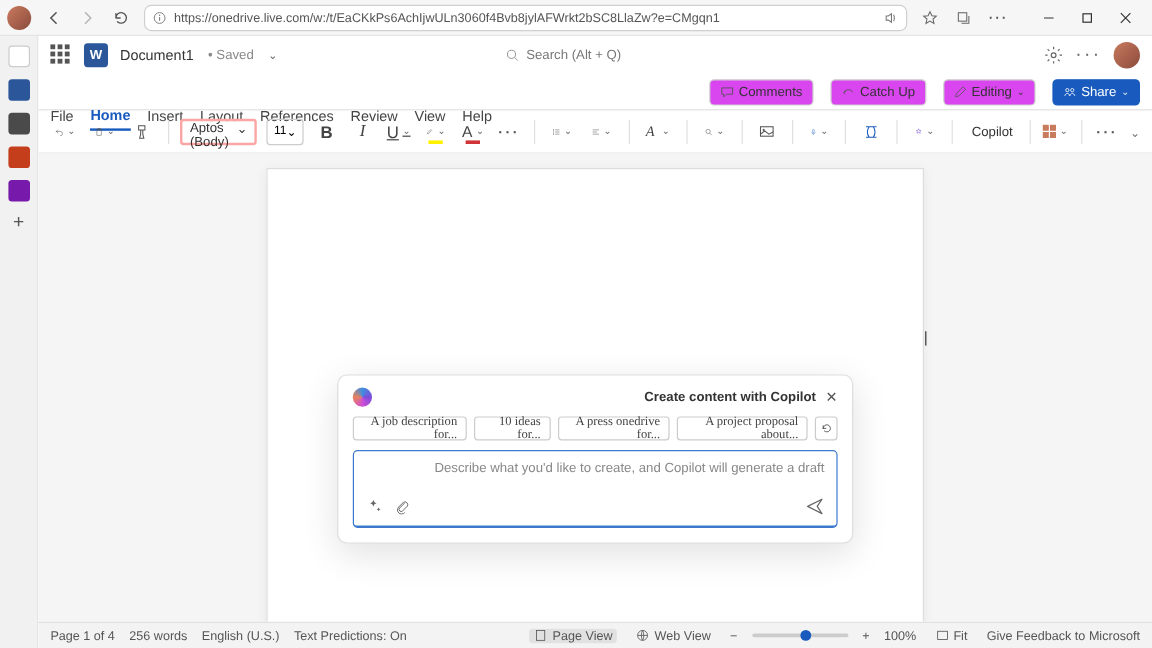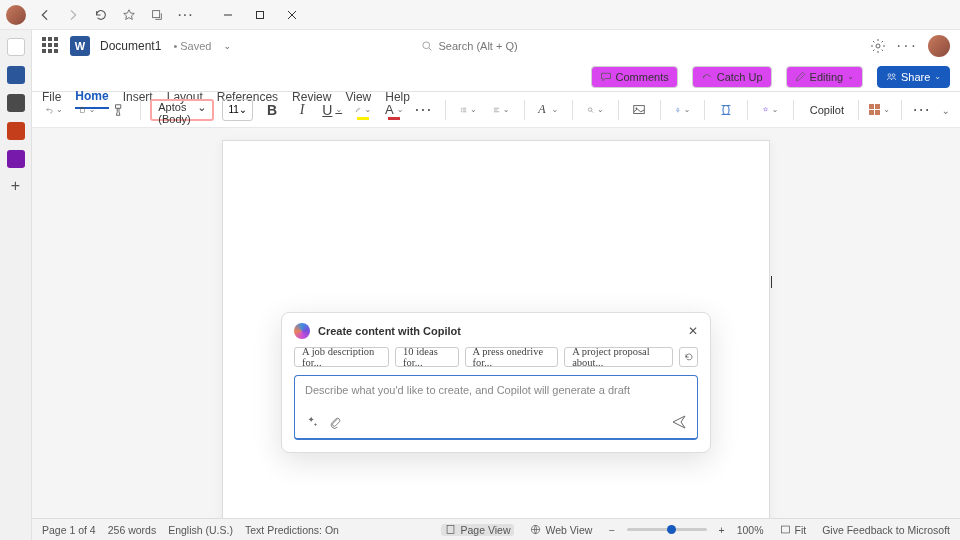--- a/index.html
+++ b/index.html
@@ -65,21 +65,21 @@
   .highlight-sw { width:12px; height:3px; background:#fff200; position:absolute; bottom:3px;}
   .fontcolor-sw { width:12px; height:3px; background:#d13438; position:absolute; bottom:3px;}
   .more-dots { letter-spacing:2px; font-weight:bold; color:#555;}
   .copilot-text { color:#333; font-size:11px;}
   .rib-right { margin-left:auto; display:flex; align-items:center; gap:6px;}
   .ribcollapse { color:#777; font-size:10px; transform:translateY(1px);}
   .gridico { display:grid; grid-template-columns:repeat(2,5px); grid-template-rows:repeat(2,5px); gap:1px;}
   .gridico span { background:#c97b5e;}
 
   
-  .canvas-area { flex:1; background:#f5f5f5; display:flex; justify-content:center; overflow:hidden; position:relative;}
+  .canvas-area { flex:1; background:#f5f5f5; display:flex; justify-content:center; overflow:hidden; position:relative;text-align:right;}
   .page { width:548px; background:#fff; margin-top:12px; height:600px; border:1px solid #ddd; box-shadow:0 2px 10px rgba(0,0,0,.06);}
   .cursor-line { position:absolute; left:calc(50% + 275px); top:148px; width:1px; height:12px; background:#333;}
 
   
   .copilot-card { position:absolute; top:184px; left:calc(50% - 215px); width:430px; background:#fff; border:1px solid #ddd; border-radius:8px; box-shadow:0 8px 30px rgba(0,0,0,.12); padding:10px 12px 12px;}
   .ccard-hdr { display:flex; align-items:center; gap:8px; margin-bottom:8px;}
   .copilot-logo { width:16px; height:16px; border-radius:50%; background:conic-gradient(#3e8ede,#7c4ddb,#d04ed6,#e8825b,#3e8ede); }
   .ccard-title { font-size:11px; font-weight:600; color:#333; flex:1;}
   .ccard-close { color:#555; font-size:12px;}
   .chips { display:flex; gap:6px; margin-bottom:8px;}
@@ -117,20 +117,32 @@
     <div class="nav-ico" style="opacity:.4">
         <svg width="14" height="14" viewBox="0 0 16 16">
           <path d="M6 3l5 5-5 5" stroke="#555" stroke-width="1.5" fill="none" stroke-linecap="round"></path>
         </svg>
       </div>
     <div class="nav-ico">
         <svg width="14" height="14" viewBox="0 0 16 16">
           <path d="M3 8a5 5 0 1 1 1.5 3.5M3 8V4m0 4h4" stroke="#555" stroke-width="1.3" fill="none" stroke-linecap="round"></path>
         </svg>
       </div>
+    <div class="addrbar">
+      <svg width="12" height="12" viewBox="0 0 16 16">
+          <circle cx="8" cy="8" r="6" stroke="#777" fill="none"></circle>
+          <circle cx="8" cy="5" r=".8" fill="#777"></circle>
+          <rect x="7.4" y="7" width="1.2" height="4" fill="#777"></rect>
+        </svg>
+      <span class="url">https://onedrive.live.com/w:/t/EaCKkPs6AchIjwULn3060f4Bvb8jylAFWrkt2bSC8LlaZw?e=CMgqn1</span>
+      <svg width="14" height="14" viewBox="0 0 16 16">
+          <path d="M4 6h2l3-2v8l-3-2H4z" stroke="#777" fill="none"></path>
+          <path d="M11 5c1 1 1 5 0 6" stroke="#777" fill="none"></path>
+        </svg>
+    </div>
     <div class="right-ico">
         <svg width="14" height="14" viewBox="0 0 16 16">
           <path d="M8 2l1.8 3.8 4.2.4-3.1 2.8.9 4.1L8 11l-3.8 2.1.9-4.1L2 6.2l4.2-.4z" stroke="#666" fill="none"></path>
         </svg>
       </div>
     <div class="right-ico">
         <svg width="14" height="14" viewBox="0 0 16 16">
           <rect x="3" y="3" width="8" height="8" stroke="#666" fill="none"></rect>
           <path d="M6 13h7V6" stroke="#666" fill="none"></path>
         </svg>

